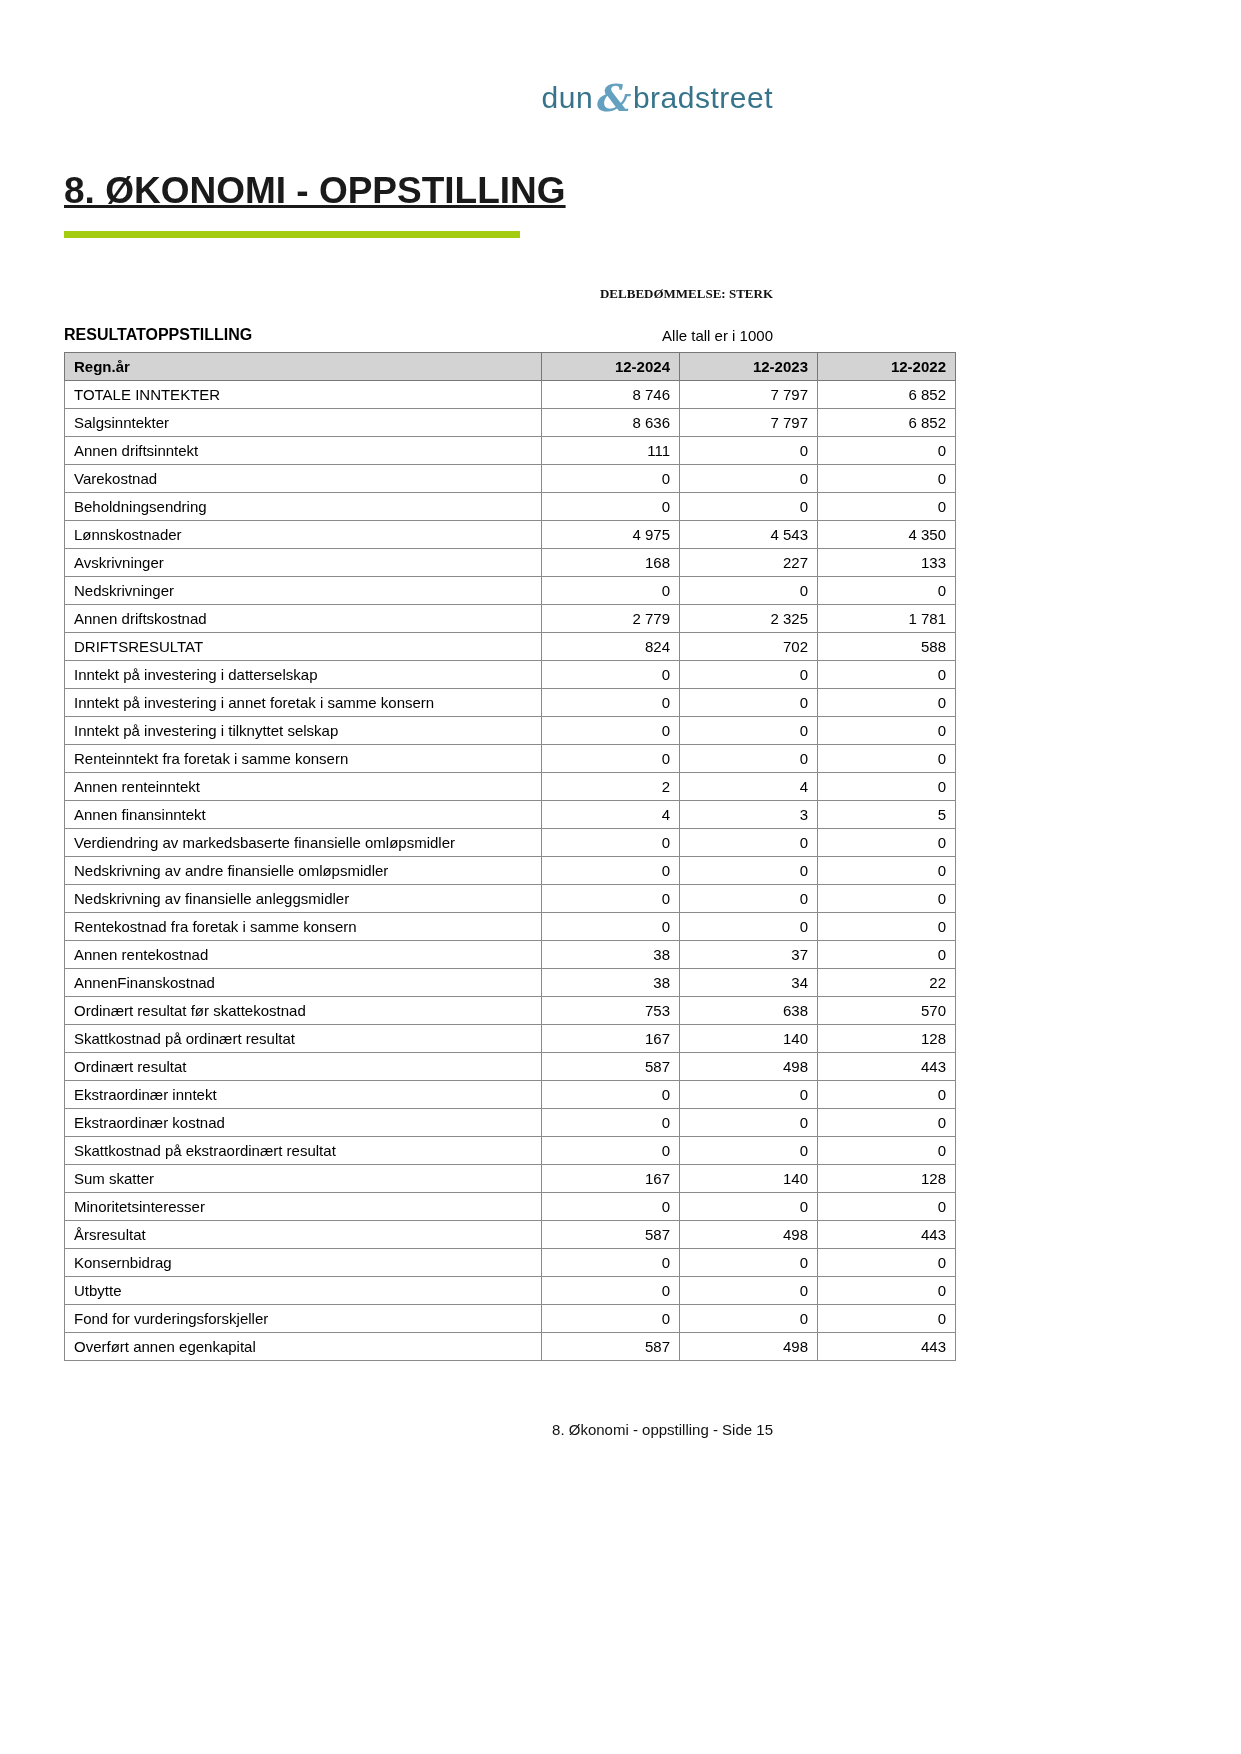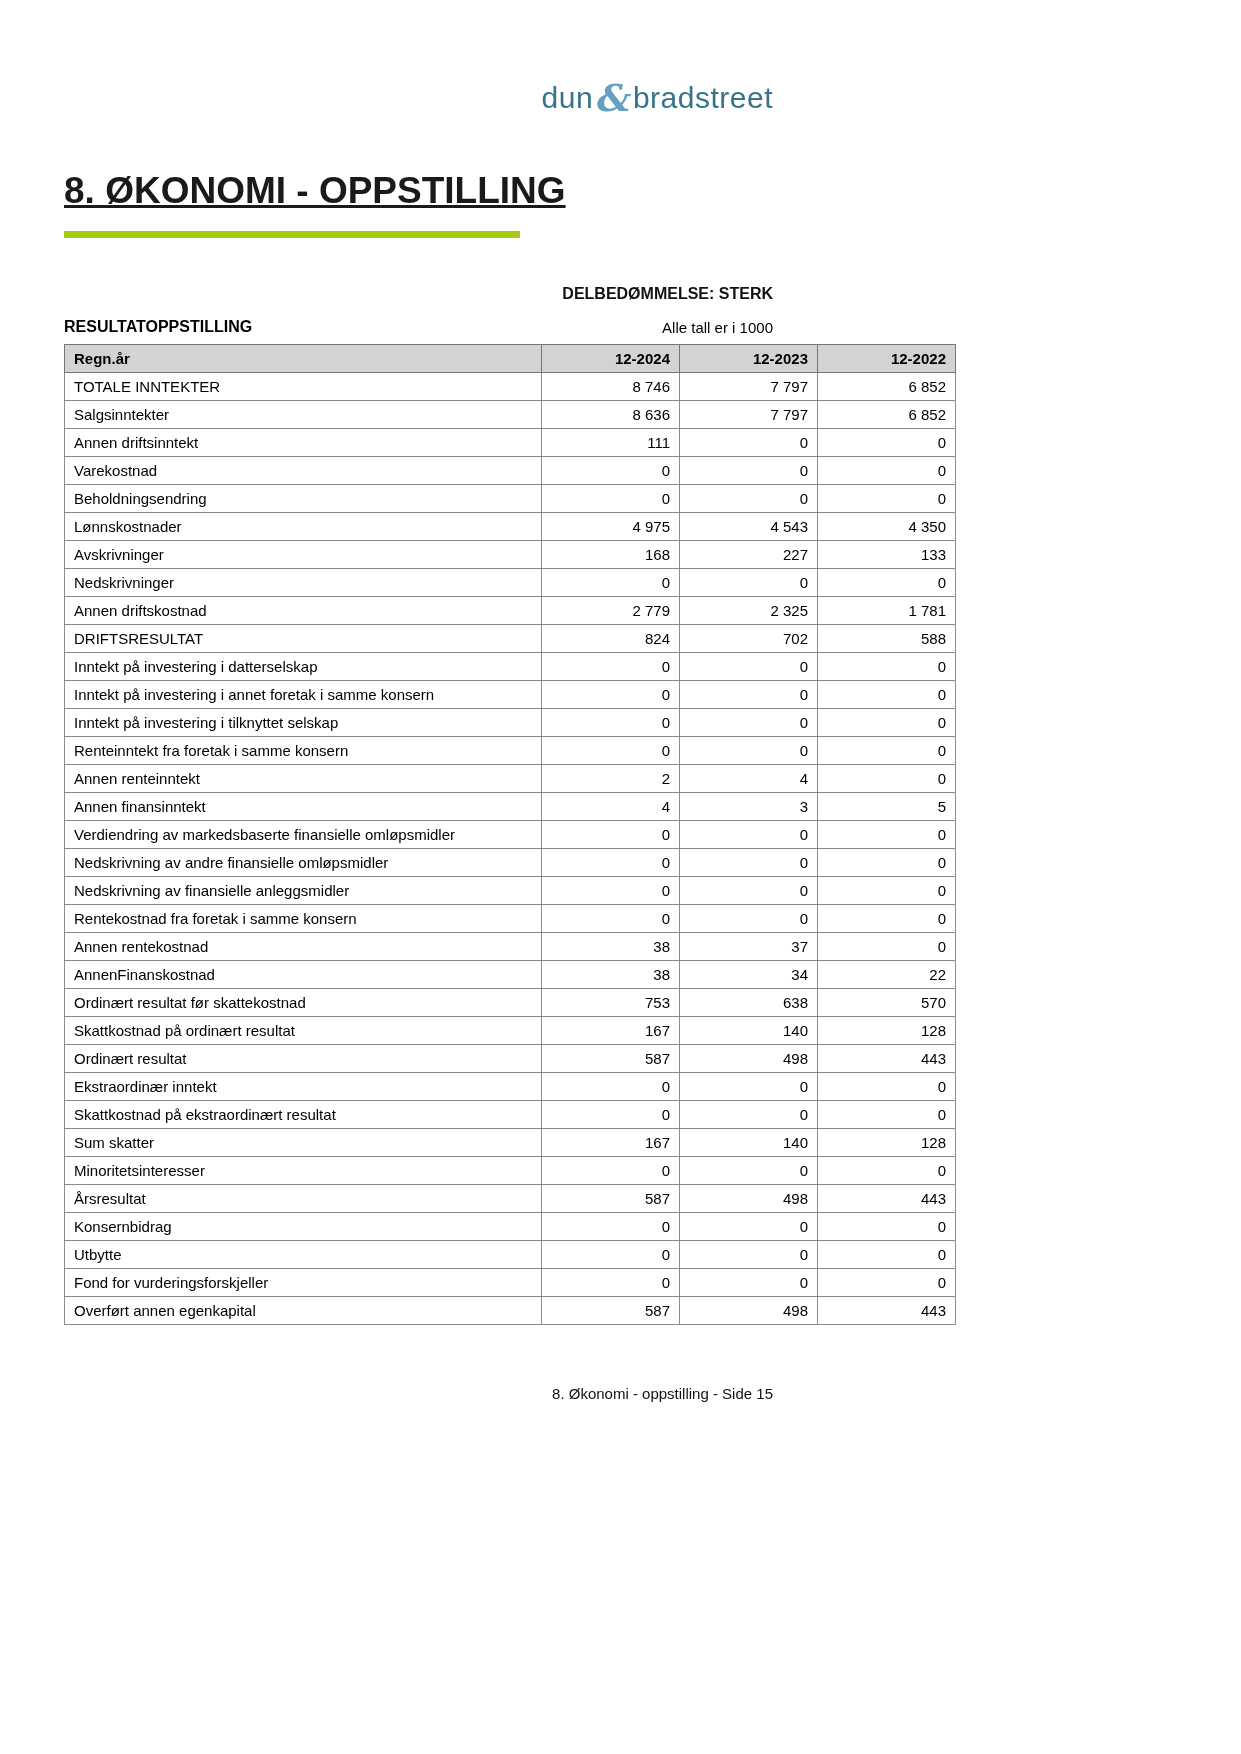--- a/index.html
+++ b/index.html
@@ -23,22 +23,22 @@
     font-family:"DejaVu Serif", serif;font-size:38px;font-style:italic;
     color:var(--logo-ampersand);position:relative;top:3px;margin:0 1px 0 4px;font-weight:700;
   }
   
   h1.title{
     margin:54px 0 0 0;font-size:37px;line-height:40px;font-weight:700;
     letter-spacing:0px;color:#1a1a1a;text-decoration:underline;
   }
   .green-bar{margin-top:20px;width:456px;height:7px;background:var(--accent-green);}
   
-  .assessment{margin-top:44px;text-align:right;font-size:16px;line-height:24px;font-weight:700;color:#111;}
-  .meta-row{margin-top:12px;display:flex;justify-content:space-between;align-items:flex-end;}
+  .assessment{margin-top:44px;text-align:right;font-size:13px;line-height:24px;font-weight:700;color:#111;font-family:Liberation Serif, serif;}
+  .meta-row{margin-top:20px;display:flex;justify-content:space-between;align-items:flex-end;}
   .table-caption{font-size:16px;font-weight:700;}
   .table-note{font-size:15px;}
   
   table.statement{
     margin-top:8px;width:891px;border-collapse:collapse;table-layout:fixed;
     font-size:15px;
     border-radius:7px;
   }
   table.statement col.c-label{width:477px;}
   table.statement col.c-num{width:138px;}
@@ -245,20 +245,26 @@
             <td class="num">498</td>
             <td class="num">443</td>
           </tr>
           <tr>
             <td>Ekstraordinær inntekt</td>
             <td class="num">0</td>
             <td class="num">0</td>
             <td class="num">0</td>
           </tr>
           <tr>
+            <td>Ekstraordinær kostnad</td>
+            <td class="num">0</td>
+            <td class="num">0</td>
+            <td class="num">0</td>
+          </tr>
+          <tr>
             <td>Skattkostnad på ekstraordinært resultat</td>
             <td class="num">0</td>
             <td class="num">0</td>
             <td class="num">0</td>
           </tr>
           <tr>
             <td>Sum skatter</td>
             <td class="num">167</td>
             <td class="num">140</td>
             <td class="num">128</td>

